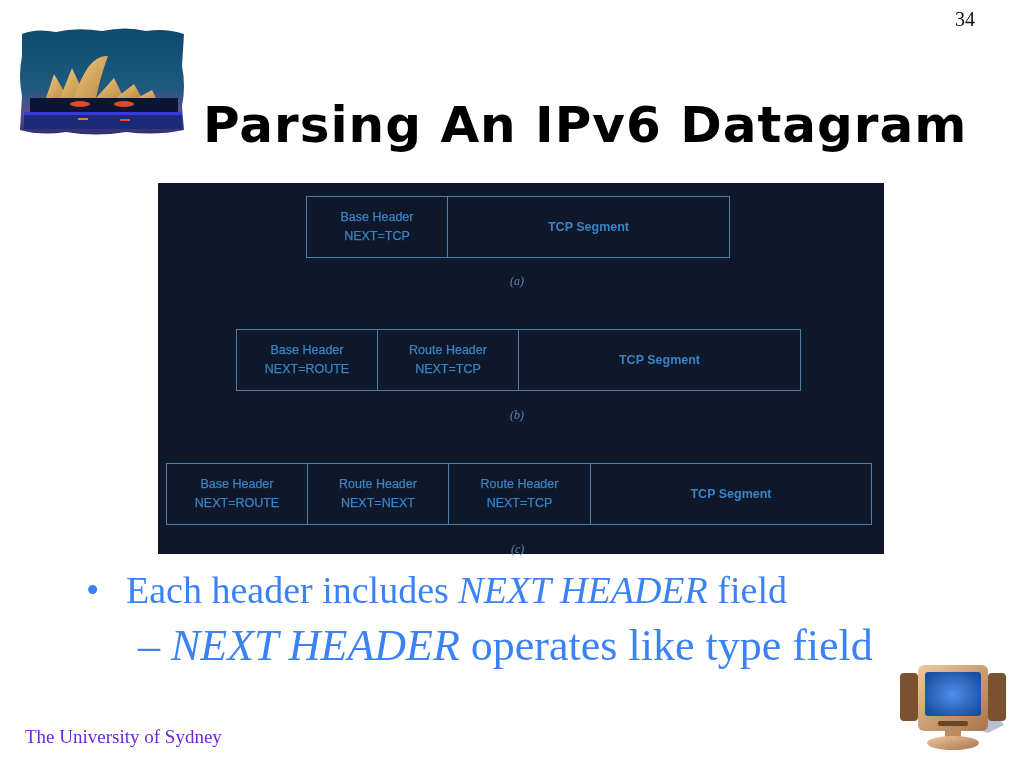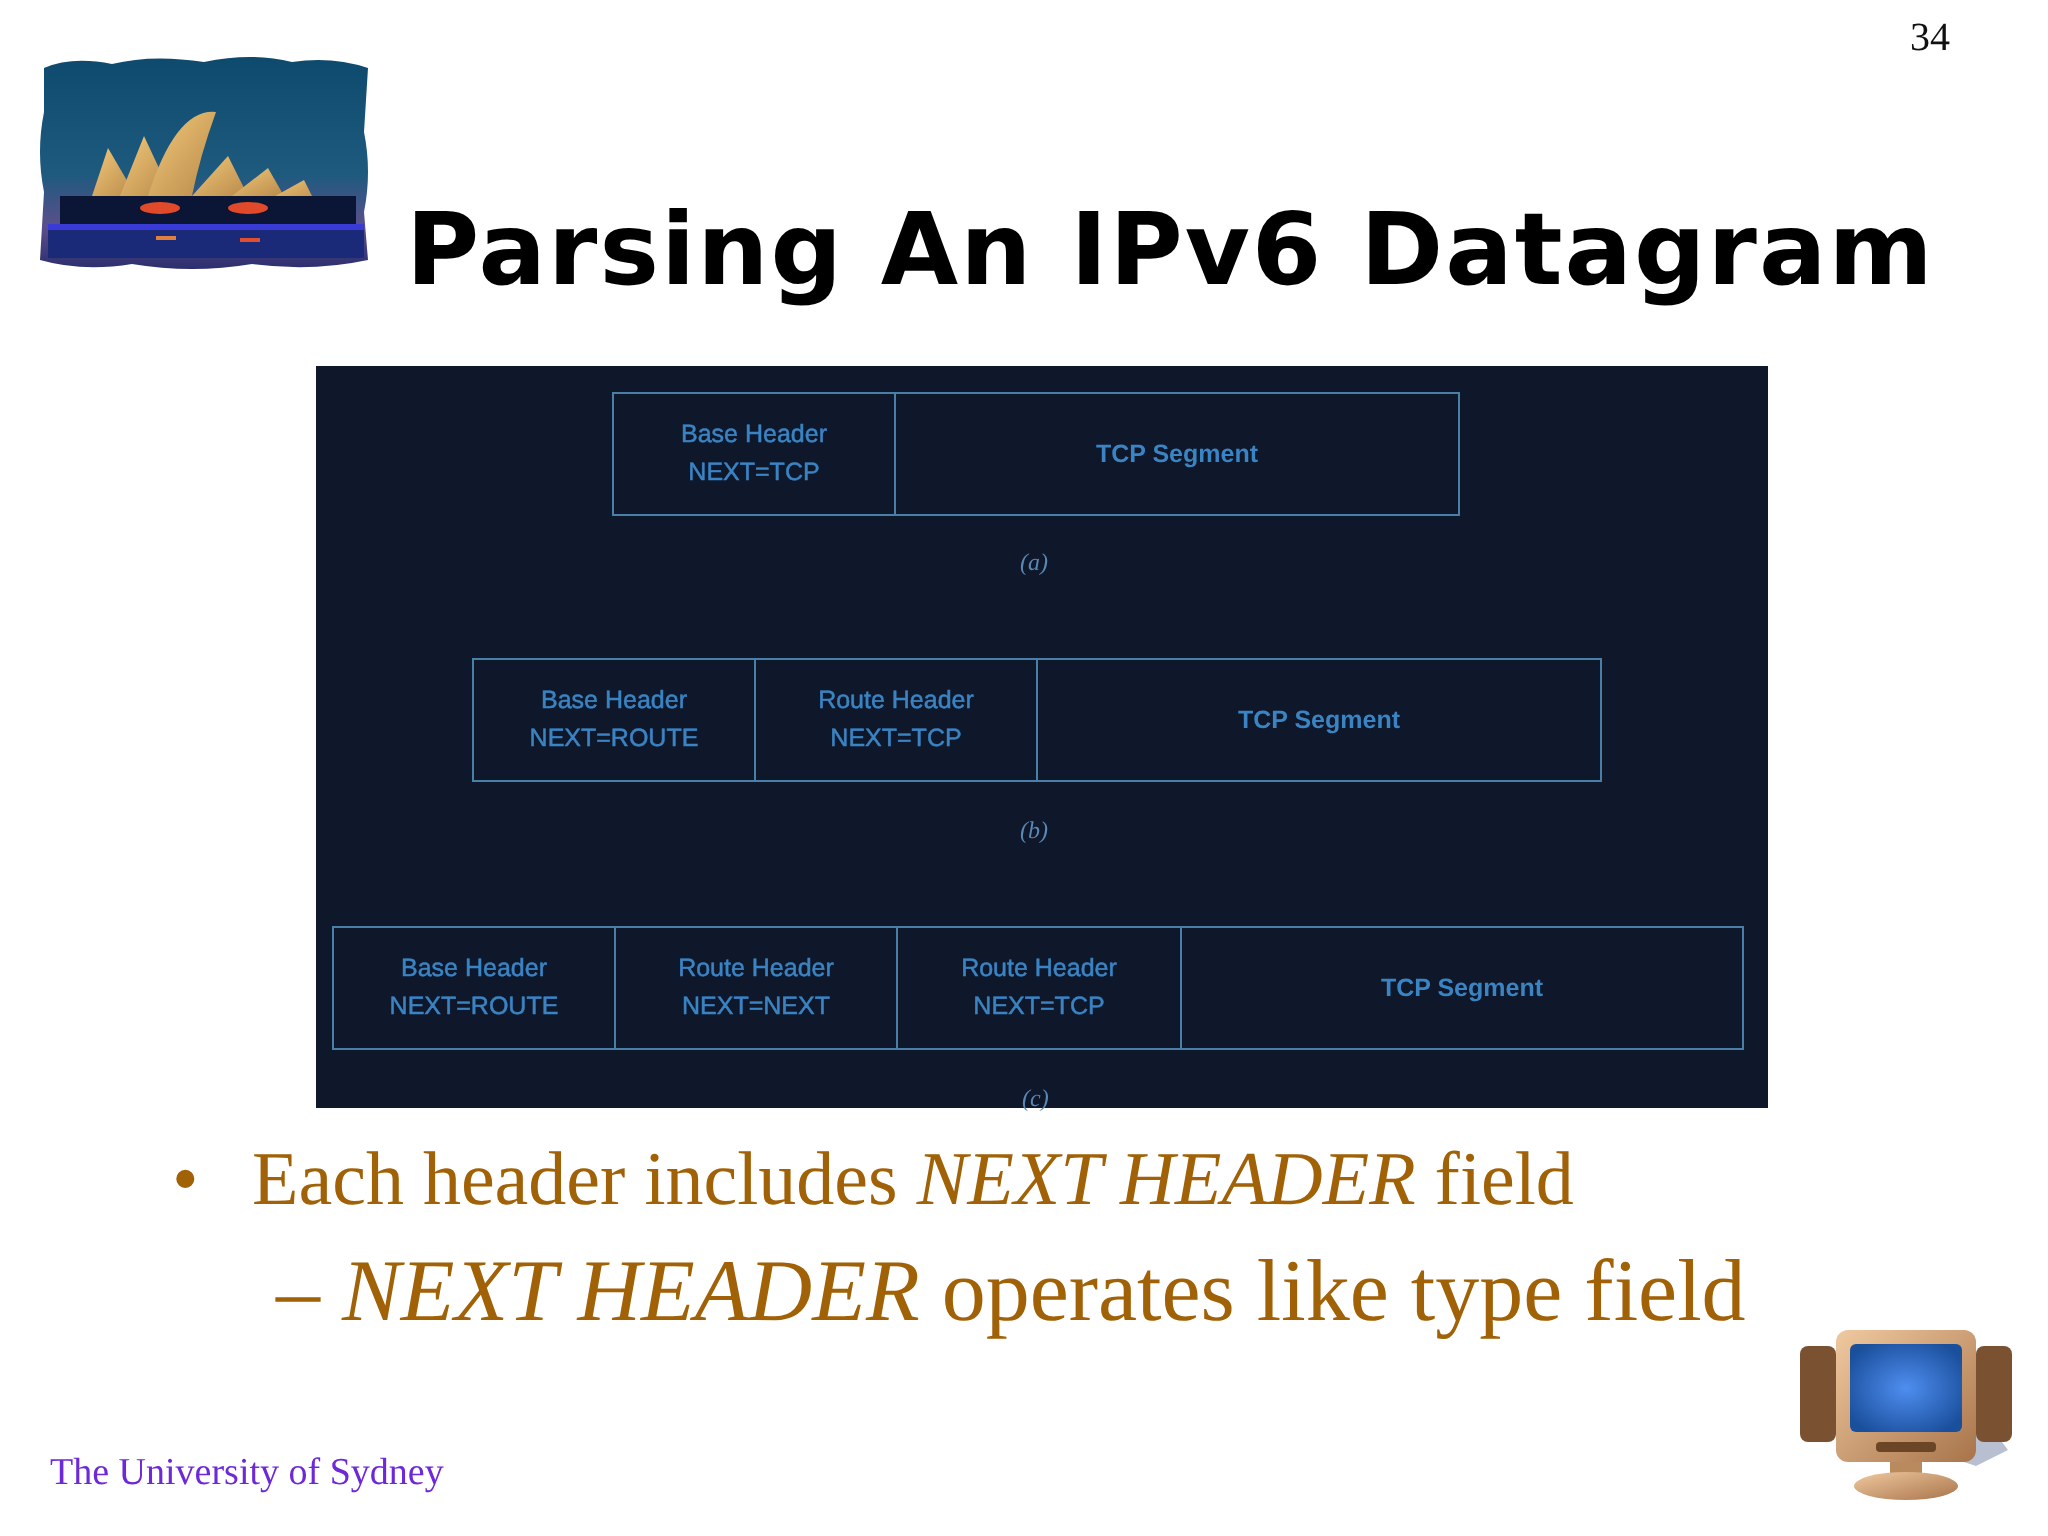--- a/index.html
+++ b/index.html
@@ -75,21 +75,21 @@
       position: absolute;
       font-family: "Liberation Serif", serif;
       font-style: italic;
       font-size: 12px;
       color: #5a88b5;
     }
     .bullets {
       position: absolute;
       left: 86px;
       top: 566px;
-      color: #a16207;
+      color: #3b82f6;
       font-family: "Liberation Serif", serif;
     }
     .bullet-l1 {
       font-size: 38px;
       line-height: 48px;
       white-space: nowrap;
     }
     .bullet-l1 .dot {
       display: inline-block;
       width: 40px;

